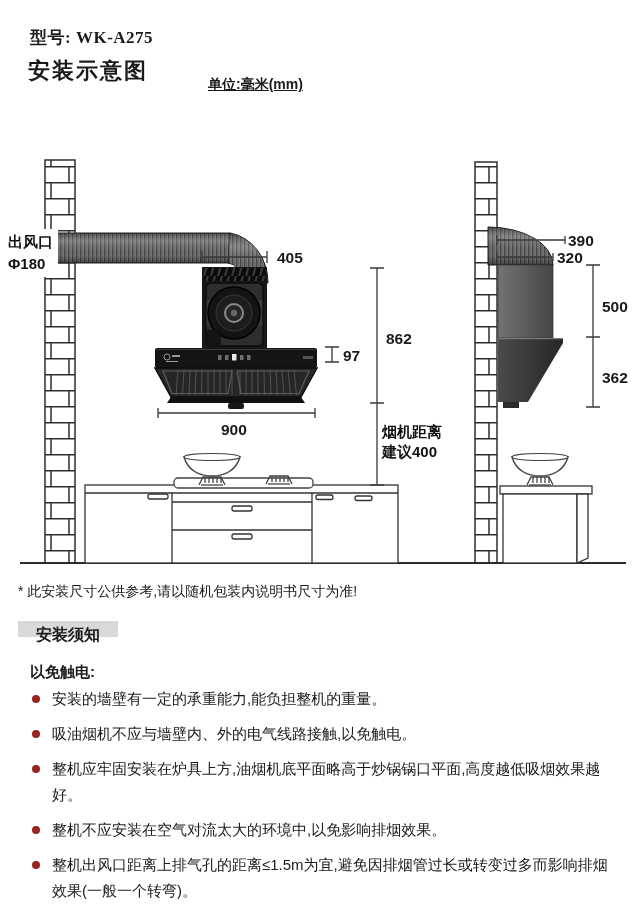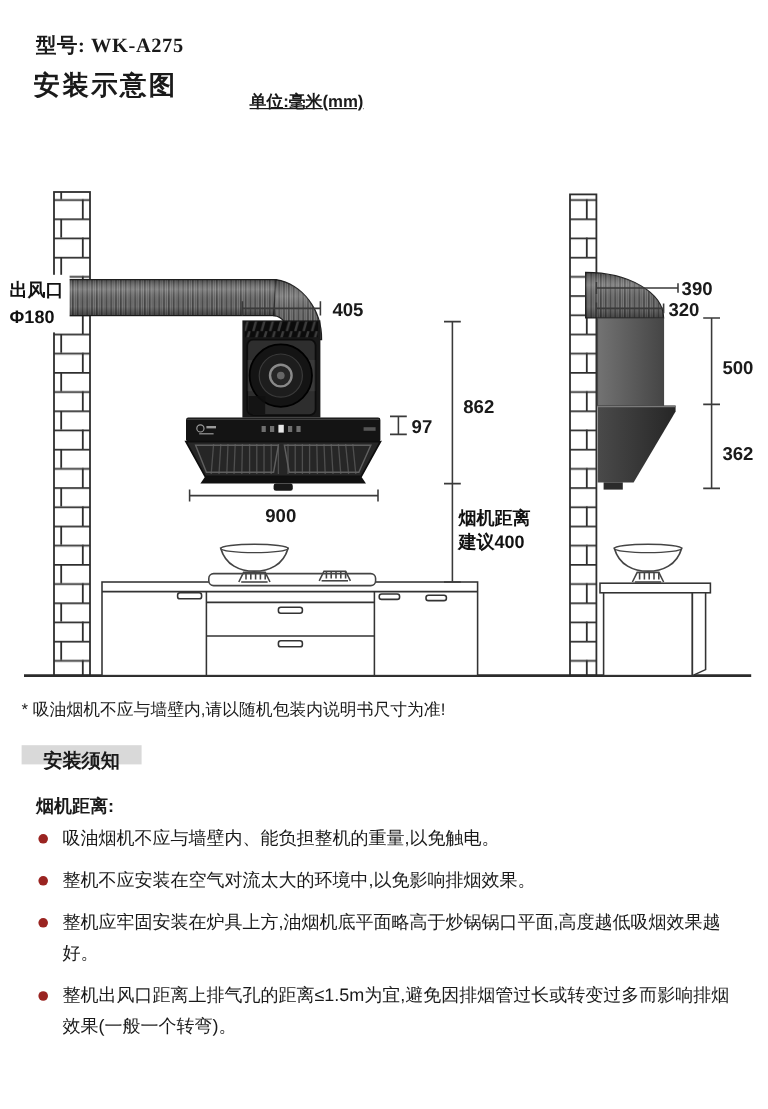--- a/index.html
+++ b/index.html
@@ -183,23 +183,24 @@
   <text class="lbl" x="382" y="287">烟机距离</text>
   <text class="lbl" x="382" y="307">建议400</text>
   <text class="dim" x="221" y="285">900</text>
   <text class="dim" x="568" y="96">390</text>
   <text class="dim" x="557" y="113">320</text>
   <text class="dim" x="602" y="162">500</text>
   <text class="dim" x="602" y="233">362</text>
 </svg>
 </div>
 
-<div class="abs footnote">* 吸油烟机不应与墙壁内,请以随机包装内说明书尺寸为准!</div>
+<div class="abs footnote">* 此安装尺寸公供参考,请以随机包装内说明书尺寸为准!</div>
 
 <div class="abs notice-box">安装须知</div>
-<div class="abs req-label">烟机距离:</div>
+<div class="abs req-label">以免触电:</div>
 
 <ul class="abs req-list">
-  <li><span class="dot"></span><span>吸油烟机不应与墙壁内、能负担整机的重量,以免触电。</span></li>
+  <li><span class="dot"></span><span>安装的墙壁有一定的承重能力,能负担整机的重量。</span></li>
+  <li><span class="dot"></span><span>吸油烟机不应与墙壁内、外的电气线路接触,以免触电。</span></li>
+  <li><span class="dot"></span><span>整机应牢固安装在炉具上方,油烟机底平面略高于炒锅锅口平面,高度越低吸烟效果越好。</span></li>
   <li><span class="dot"></span><span>整机不应安装在空气对流太大的环境中,以免影响排烟效果。</span></li>
-  <li><span class="dot"></span><span>整机应牢固安装在炉具上方,油烟机底平面略高于炒锅锅口平面,高度越低吸烟效果越好。</span></li>
   <li><span class="dot"></span><span>整机出风口距离上排气孔的距离≤1.5m为宜,避免因排烟管过长或转变过多而影响排烟效果(一般一个转弯)。</span></li>
 </ul>
 
 </body></html>

